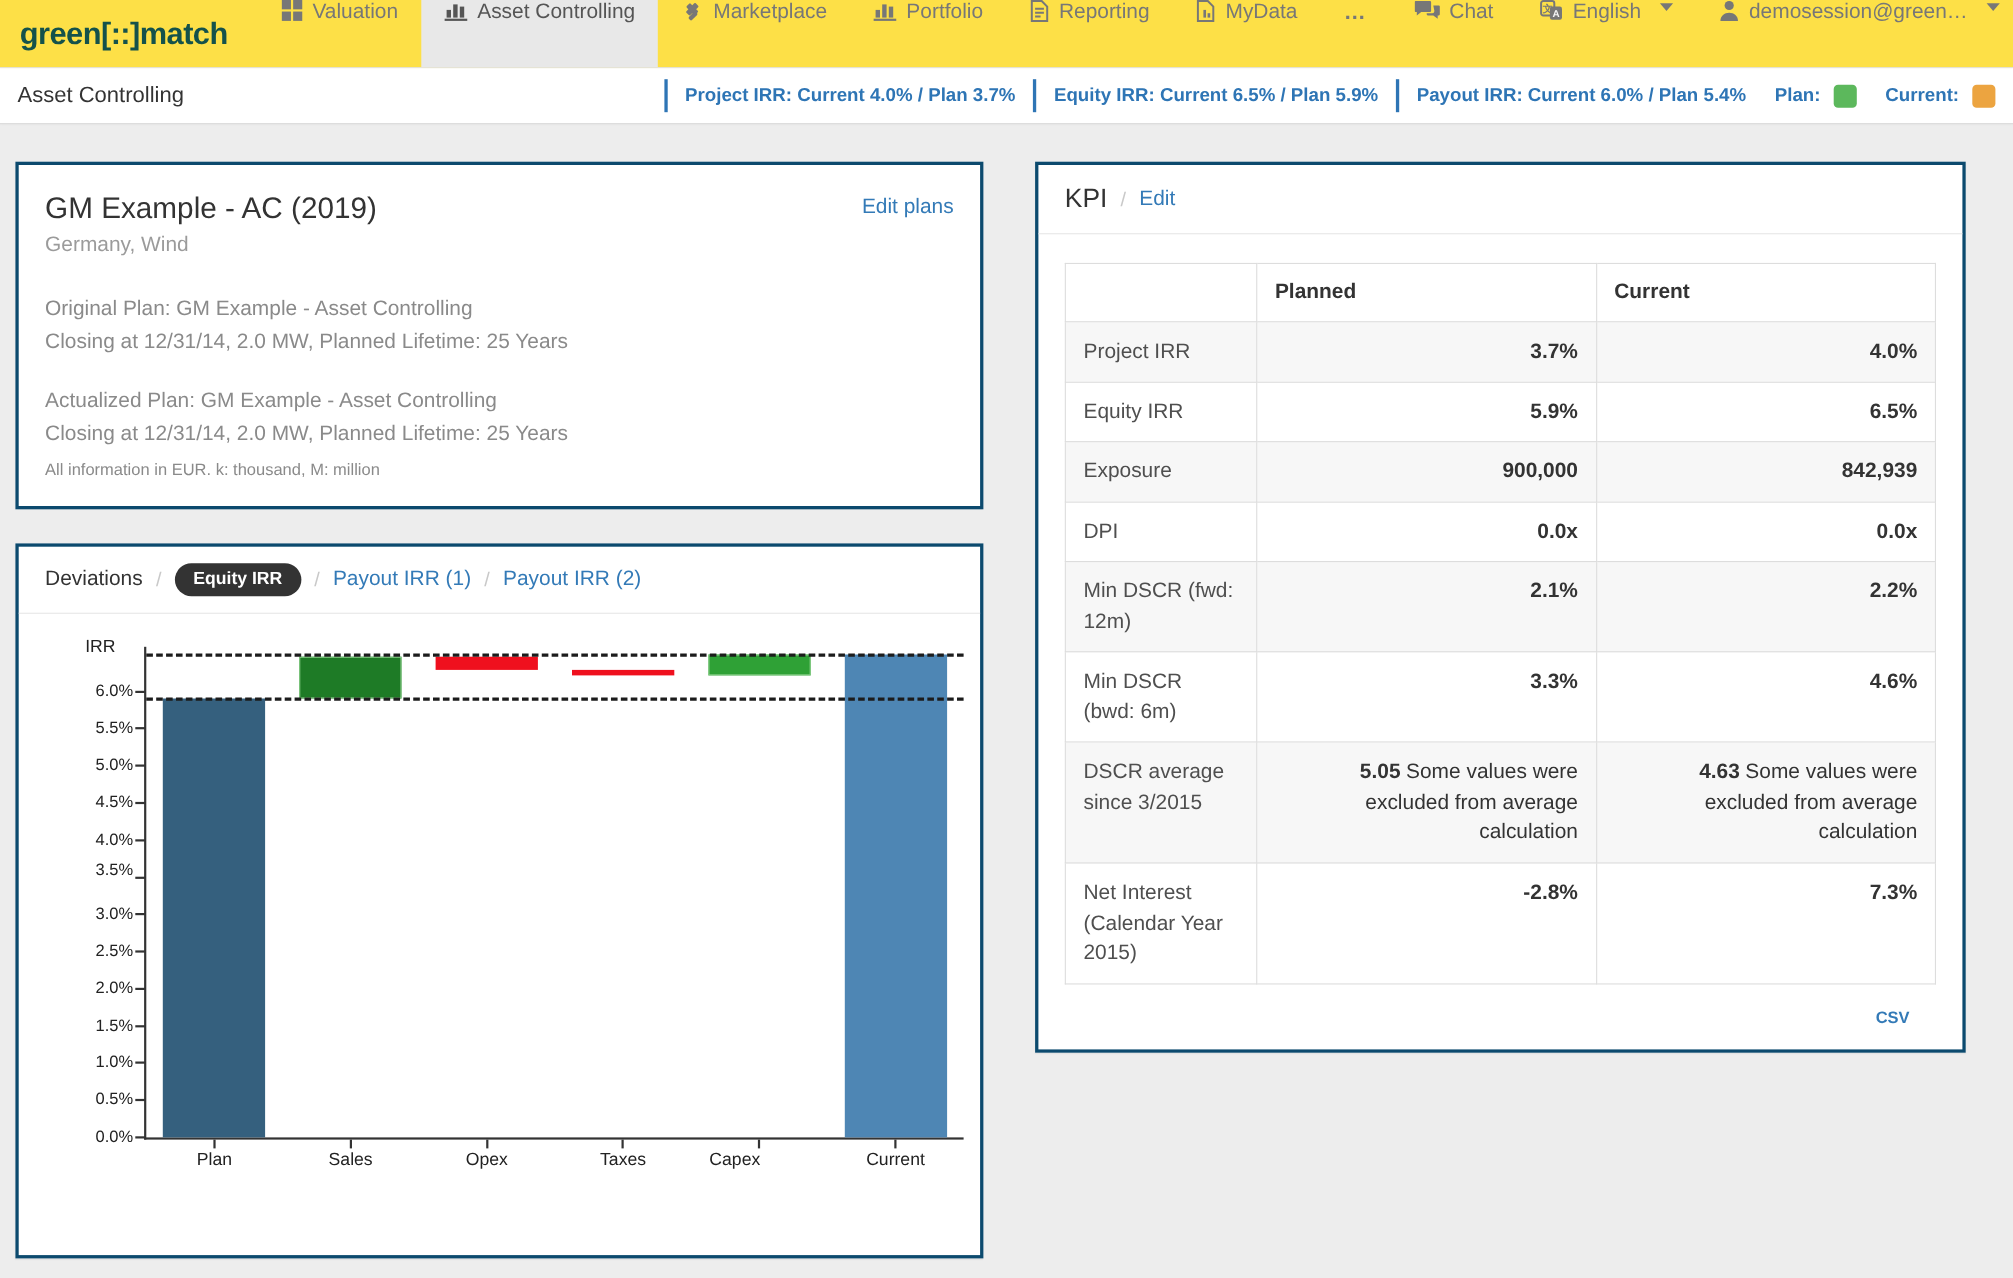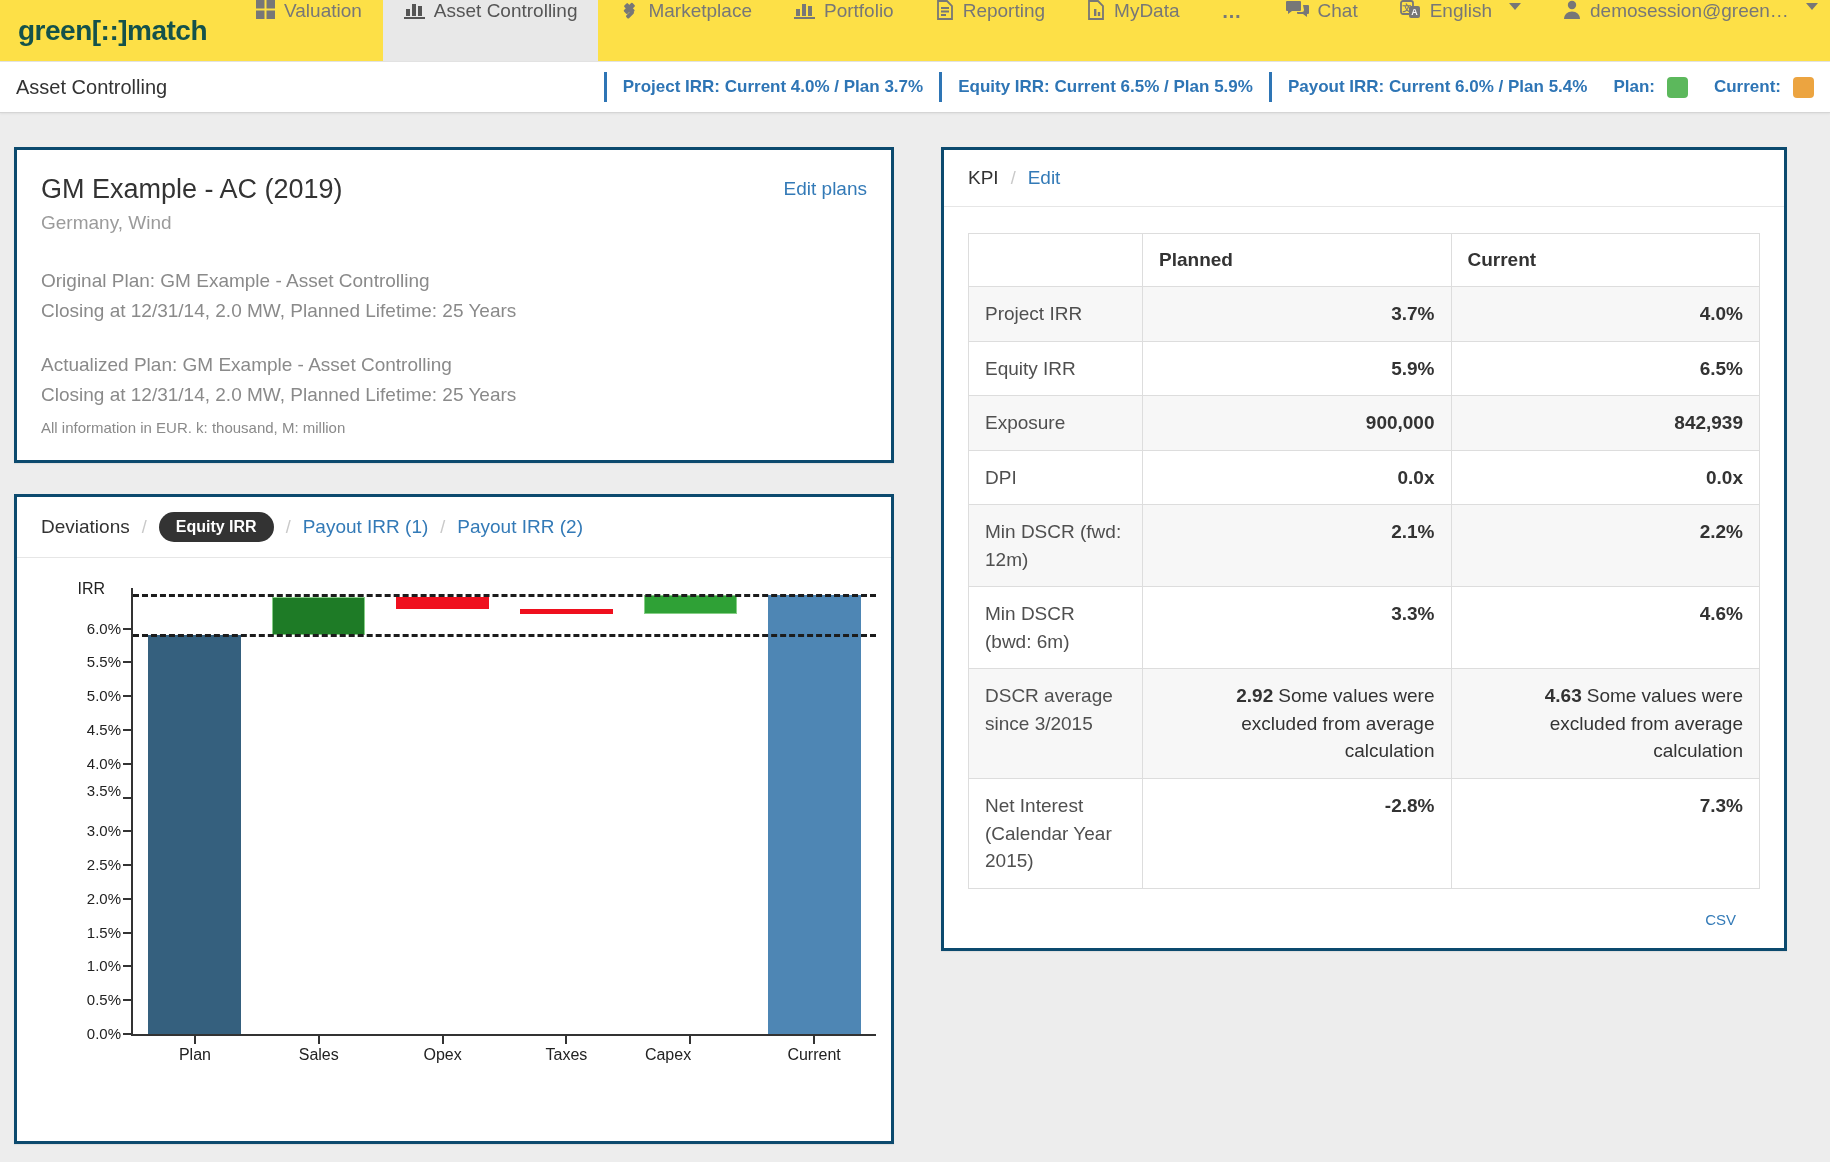--- a/index.html
+++ b/index.html
@@ -69,33 +69,33 @@
   .x-tick { position:absolute; bottom:-10px; width:2px; height:8px; background:#333; }
   .x-label { position:absolute; top:458px; width:124px; text-align:center;
     font-size:16px; color:#222; }
   .bar { position:absolute; z-index:1; }
   .bar.increase { border:1px solid #86ce86; }
   .ref-line { position:absolute; left:0; width:100%; border-top:3px dashed #1c1c1c; z-index:2; }
 
   
   .kpi-card { }
   .kpi-head { display:flex; align-items:center; padding:17px 24px; border-bottom:1px solid #e6e6e6; }
-  .kpi-title { font-size:19px; color:#333; }
+  .kpi-title { font-size:24px; color:#333; }
   .kpi-edit { font-size:19px; }
   .kpi-body { padding:26px 24px 0; }
   table.kpi { width:100%; border-collapse:collapse; font-size:19px; }
   table.kpi th, table.kpi td { border:1px solid #ddd; padding:13px 16px; vertical-align:top; }
   table.kpi th { text-align:left; font-weight:bold; color:#333; padding-top:15px; padding-bottom:15px; }
   table.kpi td.lbl { color:#4f4f4f; line-height:1.45; }
   table.kpi td.val { text-align:right; color:#333; line-height:1.45; }
   table.kpi td.val b { font-weight:bold; }
   table.kpi .note { font-weight:normal; margin-left:5px; }
   table.kpi col.c-lbl { width:22%; } table.kpi col.c-pl { width:39%; } table.kpi col.c-cu { width:39%; }
   table.kpi tbody tr:nth-child(odd) { background:#f7f7f7; }
-  .csv-row { text-align:right; padding:22px 24px 20px; font-size:15px; }
+  .csv-row { text-align:right; padding:22px 24px 20px; font-size:15px;font-weight:bold; }
 </style>
 </head>
 <body>
 
 <div class="topnav">
   <div class="brand">
     <span>green[::]match</span>
   </div>
 
   <div class="nav-item">
@@ -357,21 +357,21 @@
               <td class="val"><b>2.1%</b></td>
               <td class="val"><b>2.2%</b></td>
             </tr>
             <tr>
               <td class="lbl">Min DSCR (bwd: 6m)</td>
               <td class="val"><b>3.3%</b></td>
               <td class="val"><b>4.6%</b></td>
             </tr>
             <tr>
               <td class="lbl">DSCR average since 3/2015</td>
-              <td class="val"><b>2.92</b><span class="note">Some values were excluded from average calculation</span></td>
+              <td class="val"><b>5.05</b><span class="note">Some values were excluded from average calculation</span></td>
               <td class="val"><b>4.63</b><span class="note">Some values were excluded from average calculation</span></td>
             </tr>
             <tr>
               <td class="lbl">Net Interest (Calendar Year 2015)</td>
               <td class="val"><b>-2.8%</b></td>
               <td class="val"><b>7.3%</b></td>
             </tr>
           </tbody>
         </table>
         <div class="csv-row">

